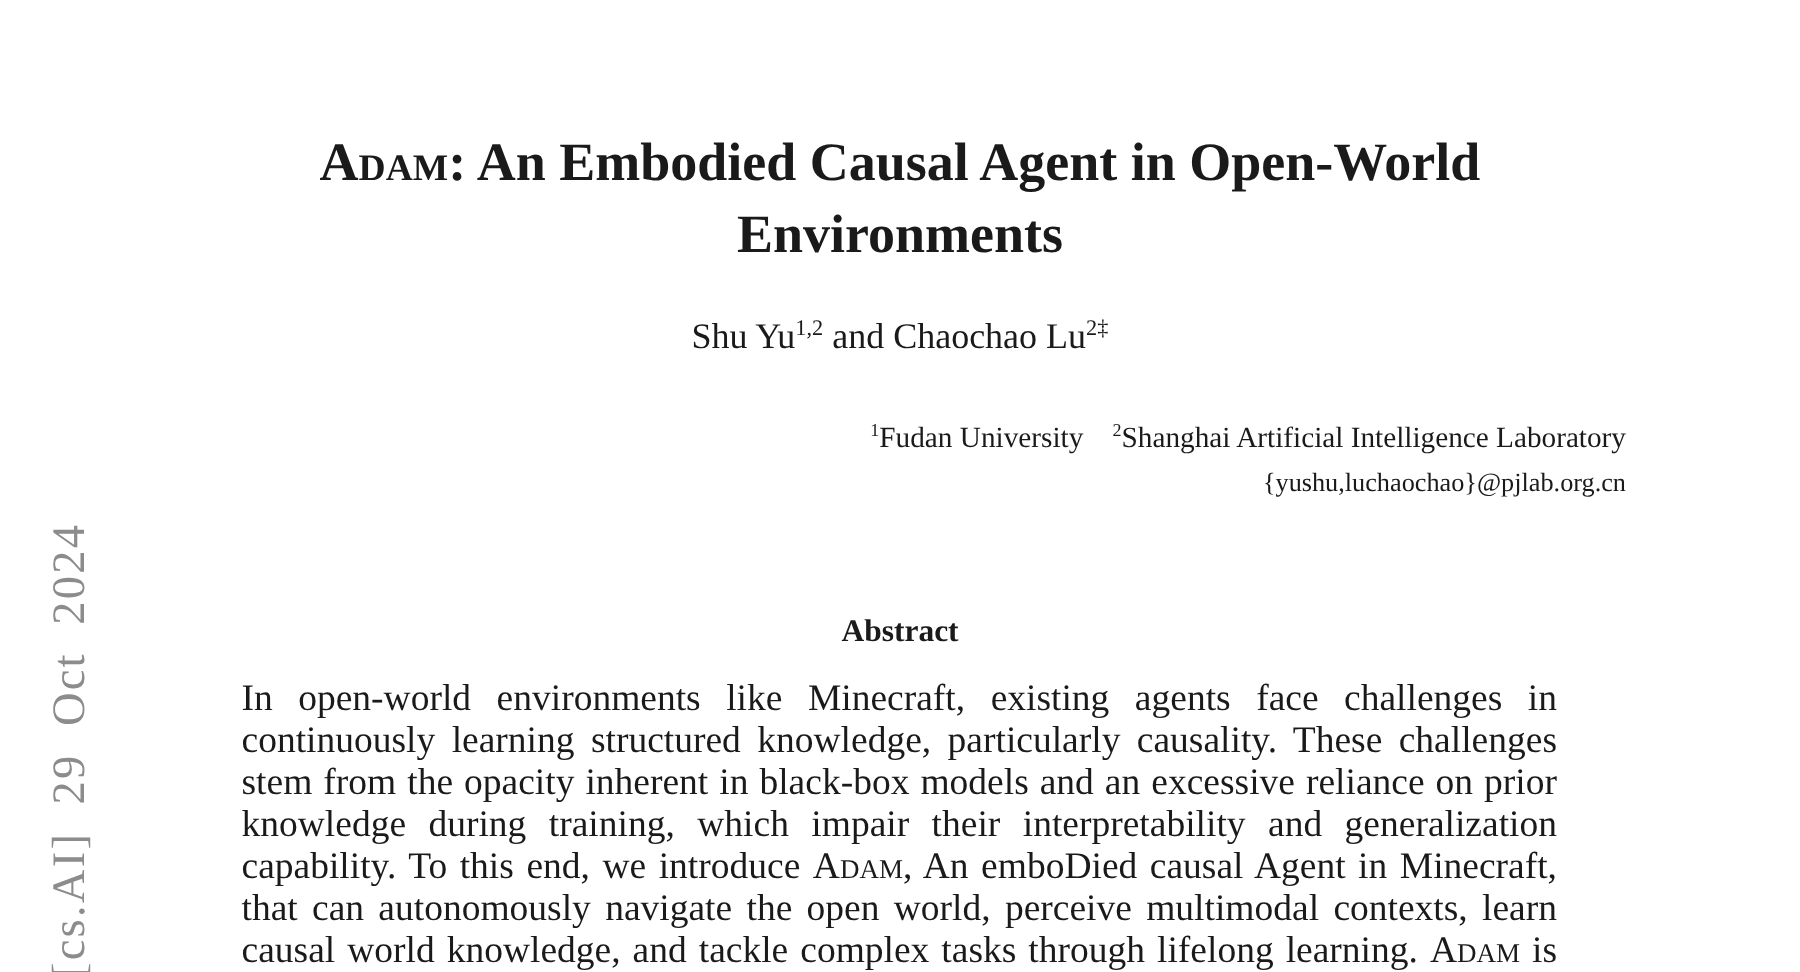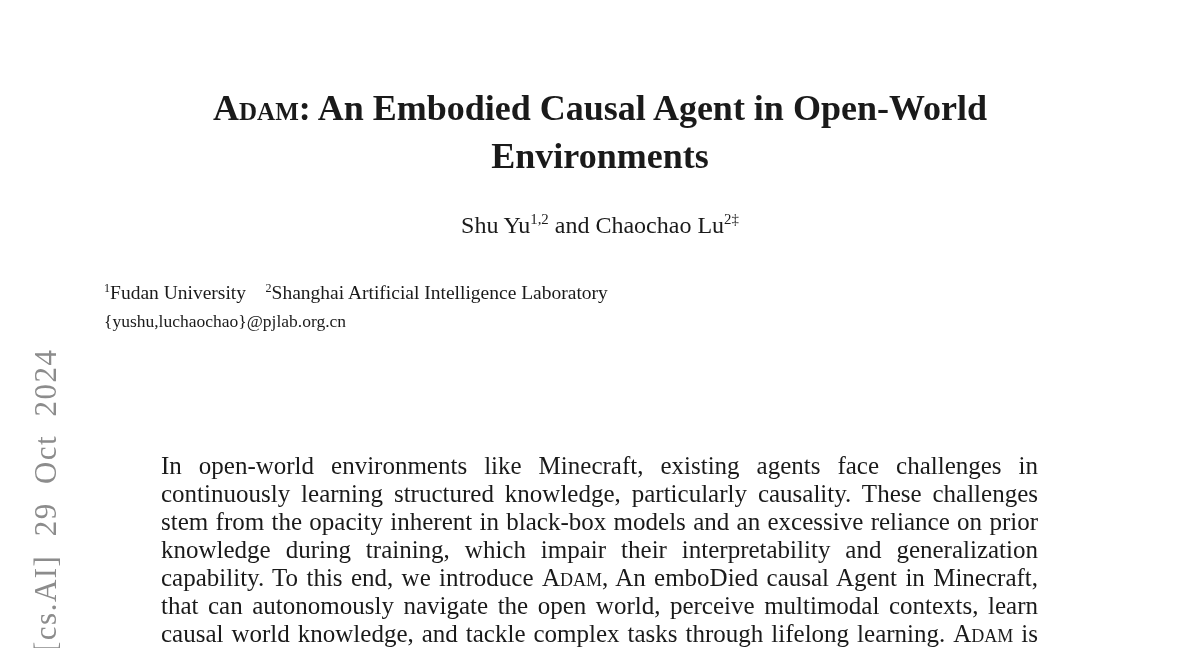--- a/index.html
+++ b/index.html
@@ -49,23 +49,23 @@
     top: 209px;
     left: 100px;
     width: 1000px;
     text-align: center;
     font-size: 24px;
     line-height: 32px;
   }
   .affil-block {
     position: absolute;
     top: 279px;
-    left: 104px;
+    left: 84px;
     width: 1000px;
-    text-align: left;
+    text-align: right;
     line-height: 28px;
   }
   .affiliations {
     font-size: 19.5px;
     white-space: pre-wrap;
   }
   .email {
     font-family: Liberation Serif, serif;
     font-size: 17.5px;
   }
@@ -104,16 +104,17 @@
 
   <h1 class="title"><span class="sc">Adam</span><span>: An Embodied Causal Agent in Open-World Environments</span></h1>
 
   <div class="authors"><span>Shu Yu</span><sup>1,2</sup><span> and Chaochao Lu</span><sup>2‡</sup></div>
 
   <div class="affil-block">
     <div class="affiliations"><sup>1</sup><span>Fudan University</span><span>    </span><sup>2</sup><span>Shanghai Artificial Intelligence Laboratory</span></div>
     <div class="email">{yushu,luchaochao}@pjlab.org.cn</div>
   </div>
 
+  <div class="abstract-heading">Abstract</div>
 
   <div class="abstract-body"><span>In open-world environments like Minecraft, existing agents face challenges in continuously learning structured knowledge, particularly causality. These challenges stem from the opacity inherent in black-box models and an excessive reliance on prior knowledge during training, which impair their interpretability and generalization capability. To this end, we introduce </span><span class="sc">Adam</span><span>, An emboDied causal Agent in Minecraft, that can autonomously navigate the open world, perceive multimodal contexts, learn causal world knowledge, and tackle complex tasks through lifelong learning. </span><span class="sc">Adam</span><span> is empowered by four key components: 1) an interaction module, enabling the agent to execute actions while documenting the interaction processes;</span></div>
 
 </div>
 
 </body></html>

